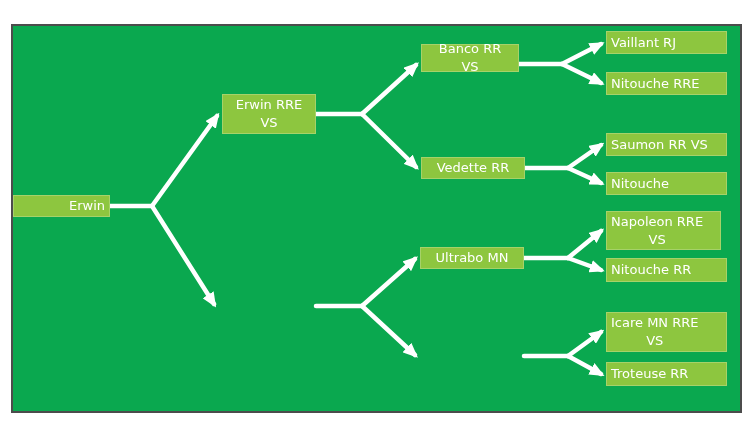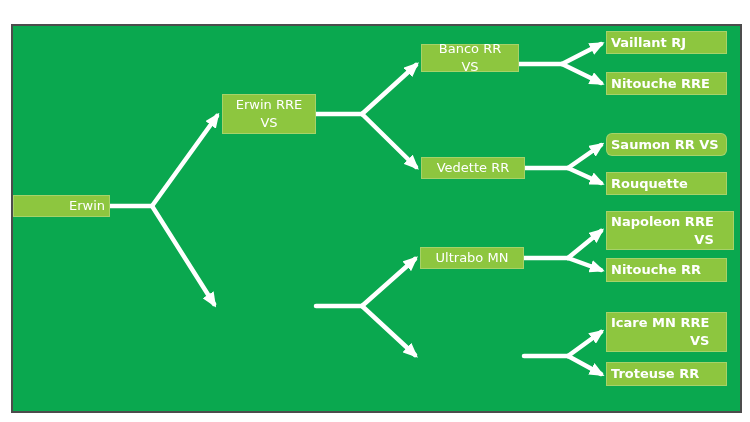--- a/index.html
+++ b/index.html
@@ -34,36 +34,36 @@
     border: 1px solid rgba(255,255,255,0.22);
     color: #ffffff;
     font-size: 13px;
     line-height: 18px;
     white-space: pre-line;
     text-align: center;
     box-sizing: border-box;
     padding: 0 4px;
     cursor: pointer;
   }
-  .node.align-left  { justify-content: flex-start; text-align: right; font-weight: bold;  }
+  .node.align-left  { justify-content: flex-start; text-align: center;  }
   .node.align-right { justify-content: flex-end;   text-align: right; }
 
   
   #n-oniwer    { left: 13px;  top: 195px; width: 97px;  height: 22px; }
   #n-erwin     { left: 222px; top: 94px;  width: 94px;  height: 40px; }
   #n-gargote   { left: 219px; top: 287px; width: 97px;  height: 38px; }
   #n-banco     { left: 421px; top: 44px;  width: 98px;  height: 28px; }
   #n-vedette   { left: 421px; top: 157px; width: 104px; height: 22px; }
   #n-ultrabo   { left: 420px; top: 247px; width: 104px; height: 22px; }
   #n-danube    { left: 420px; top: 345px; width: 104px; height: 23px; }
   #n-vaillant  { left: 606px; top: 31px;  width: 121px; height: 23px; }
   #n-nitouche  { left: 606px; top: 72px;  width: 121px; height: 23px; }
-  #n-saumon    { left: 606px; top: 133px; width: 121px; height: 23px; border-radius: 6px; }
+  #n-saumon    { left: 606px; top: 133px; width: 121px; height: 23px; }
   #n-rouquette { left: 606px; top: 172px; width: 121px; height: 23px; }
-  #n-napoleon  { left: 606px; top: 211px; width: 128px; height: 39px; }
+  #n-napoleon  { left: 606px; top: 211px; width: 115px; height: 39px; }
   #n-nebuleuse { left: 606px; top: 258px; width: 121px; height: 24px; }
   #n-icare     { left: 606px; top: 312px; width: 121px; height: 40px; }
   #n-troteuse  { left: 606px; top: 362px; width: 121px; height: 24px; }
 </style>
 </head>
 <body>
 
 <div class="canvas">
 
   <div class="panel"></div>
@@ -123,21 +123,21 @@
   <div class="node align-right" id="n-oniwer">Erwin</div>
   <div class="node" id="n-erwin">Erwin RRE
 VS</div>
   <div class="node" id="n-banco">Banco RR
 VS</div>
   <div class="node" id="n-vedette">Vedette RR</div>
   <div class="node" id="n-ultrabo">Ultrabo MN</div>
   <div class="node align-left" id="n-vaillant">Vaillant RJ</div>
   <div class="node align-left" id="n-nitouche">Nitouche RRE</div>
   <div class="node align-left" id="n-saumon">Saumon RR VS</div>
-  <div class="node align-left" id="n-rouquette">Rouquette</div>
+  <div class="node align-left" id="n-rouquette">Nitouche</div>
   <div class="node align-left" id="n-napoleon">Napoleon RRE
 VS</div>
   <div class="node align-left" id="n-nebuleuse">Nitouche RR</div>
   <div class="node align-left" id="n-icare">Icare MN RRE
 VS</div>
   <div class="node align-left" id="n-troteuse">Troteuse RR</div>
 
 </div>
 
 </body></html>

